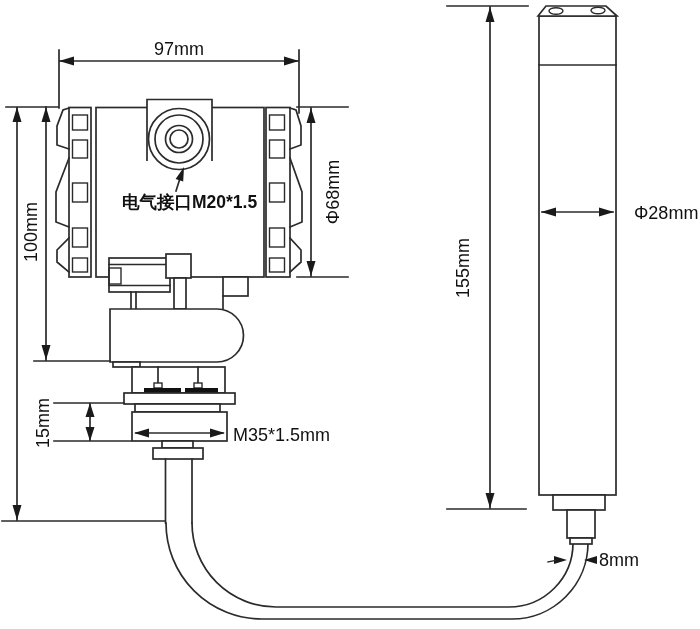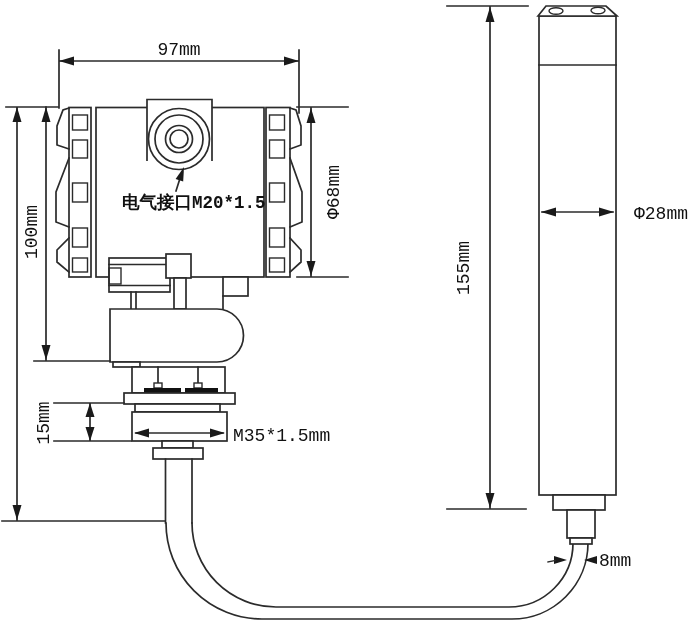--- a/index.html
+++ b/index.html
@@ -1,17 +1,17 @@
 <!DOCTYPE html>
 <html><head>
 <meta charset="utf-8">
 <style>
   html,body{margin:0;padding:0;background:#ffffff;}
   #canvas{position:relative;width:700px;height:629px;background:#ffffff;overflow:hidden;
-          font-family:Liberation Mono, monospace;}
+          font-family:Liberation Sans, sans-serif;}
   svg{position:absolute;left:0;top:0;}
   .ln{fill:none;stroke:#2b2b2b;stroke-width:1.7;stroke-linecap:square;stroke-linejoin:miter;}
   .tn{fill:none;stroke:#2b2b2b;stroke-width:1.4;stroke-linecap:square;}
   .wf{fill:#ffffff;stroke:#2b2b2b;stroke-width:1.7;stroke-linejoin:miter;}
   .wt{fill:#ffffff;stroke:#2b2b2b;stroke-width:1.4;}
   .ar{fill:#1a1a1a;stroke:none;}
   .blk{fill:#111111;stroke:none;}
   text{font-size:18px;fill:#111111;}
   .cjk{font-size:17.5px;font-weight:bold;}
 </style>

